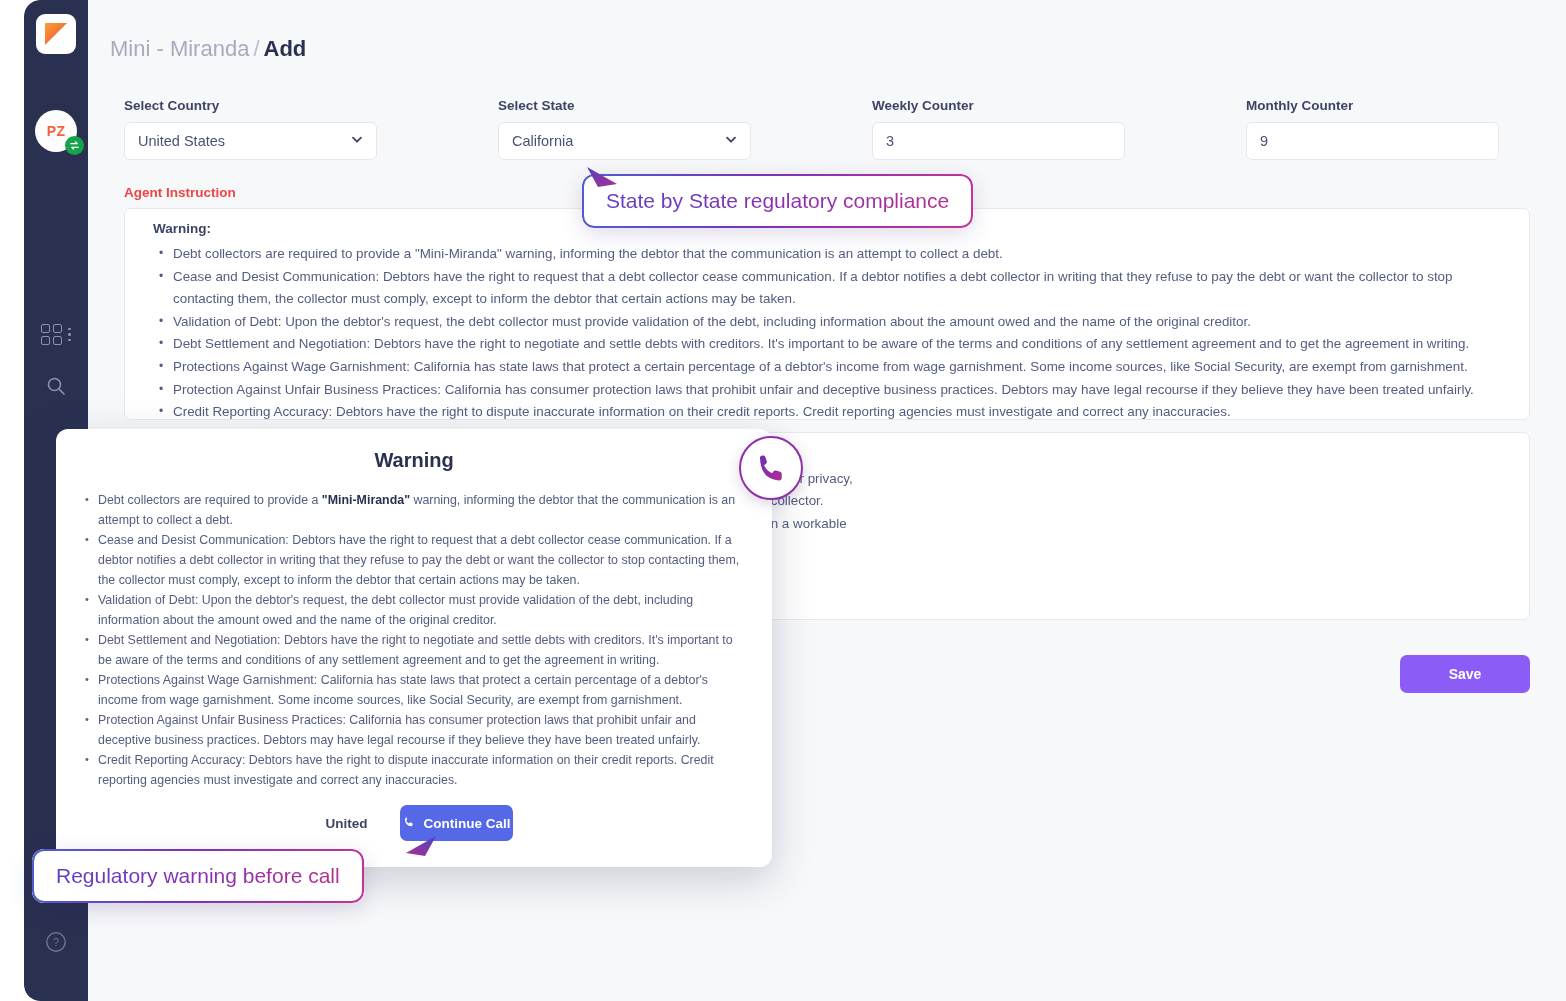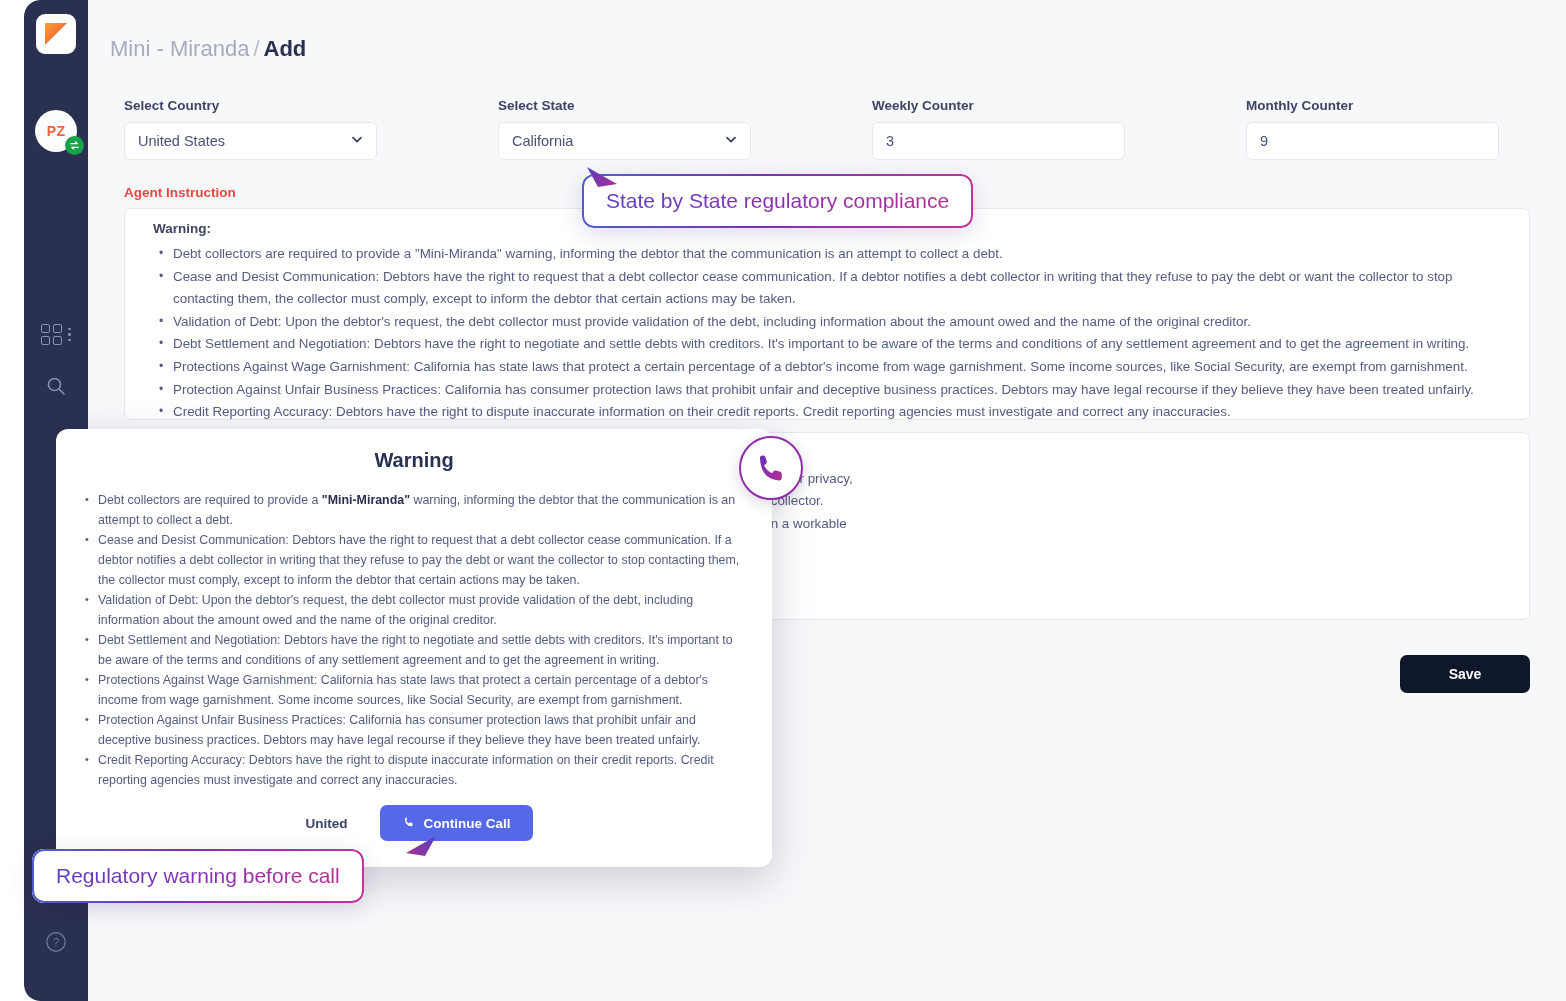--- a/index.html
+++ b/index.html
@@ -179,21 +179,21 @@
     font-size: 13.4px;
     line-height: 22.6px;
     color: #555c80;
   }
   .instr-box2 p.gap { margin-top: 22px; }
 
   .save-button {
     position: absolute;
     left: 1312px; top: 655px;
     width: 130px; height: 38px;
-    background: #0f172a;
+    background: #8b5cf6;
     border: none; border-radius: 7px;
     color: #ffffff;
     font-size: 14px; font-weight: bold;
     font-family: "Liberation Sans", sans-serif;
     cursor: pointer;
   }
 
   
   .modal {
     position: absolute;
@@ -238,21 +238,21 @@
     background: none; border: none;
     font-size: 13.5px; font-weight: bold; color: #3d4465;
     font-family: "Liberation Sans", sans-serif;
     cursor: pointer;
     padding: 8px 10px;
   }
   .btn-continue {
     background: #5468e8; border: none;
     border-radius: 7px;
     height: 36px;
-    padding: 0 22px;
+    padding: 0 2px;
     display: flex; align-items: center; gap: 8px;
     color: #ffffff; font-size: 13.5px; font-weight: bold;
     font-family: "Liberation Sans", sans-serif;
     cursor: pointer;
   }
 
   
   .phone-badge {
     position: absolute;
     left: 715px; top: 436px;

